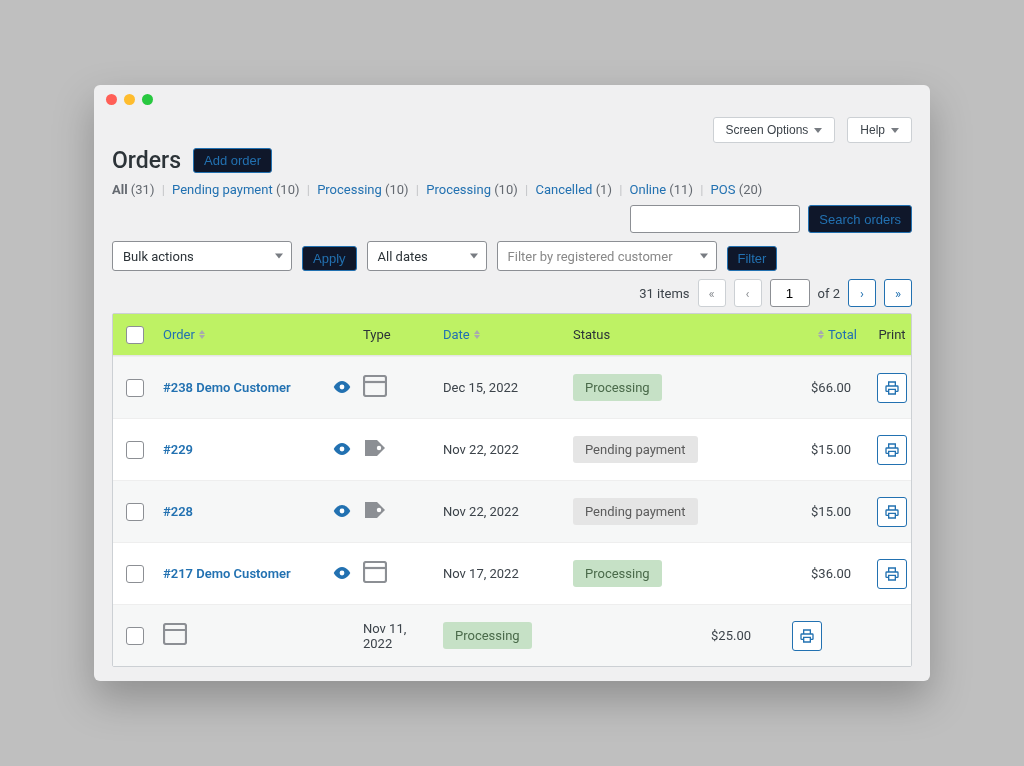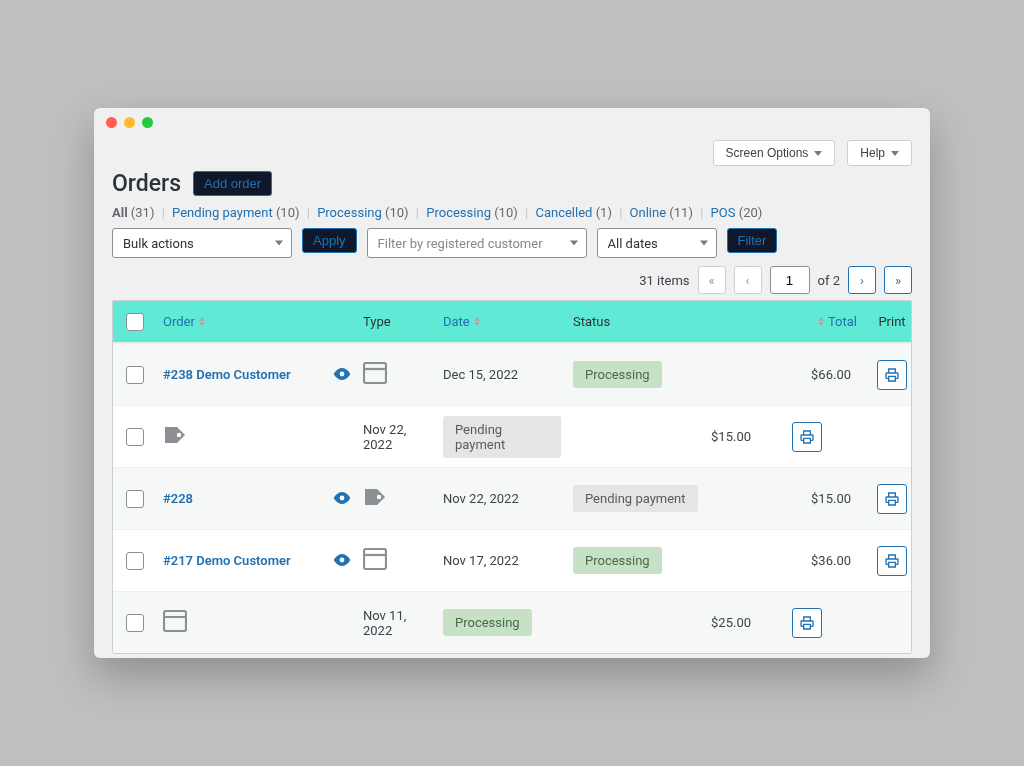--- a/index.html
+++ b/index.html
@@ -13,21 +13,21 @@
     justify-content: center;
     min-height: 766px;
     width: 1024px;
   }
   .window {
     width: 836px;
     background: #f0f0f1;
     border-radius: 6px;
     box-shadow: 0 18px 40px rgba(0,0,0,0.25);
     overflow: hidden;
-    padding-bottom: 4px;
+    padding-bottom: 14px;
   }
   .titlebar {
     height: 28px;
     display: flex;
     align-items: center;
     padding: 0 12px;
     gap: 7px;
   }
   .dot { width: 11px; height: 11px; border-radius: 50%; }
   .dot.red { background: #ff5f57; }
@@ -90,21 +90,21 @@
     border: 1px solid #8c8f94;
     border-radius: 3px;
     height: 28px;
     width: 170px;
     padding: 0 6px;
     font-size: 13px;
   }
 
   .controls-row {
     display: flex;
-    align-items: flex-start;
+    align-items: flex-end;
     gap: 10px;
     padding: 0 18px 8px 18px;
   }
   .select {
     position: relative;
     background: #fff;
     border: 1px solid #8c8f94;
     border-radius: 3px;
     height: 30px;
     display: inline-flex;
@@ -139,21 +139,21 @@
     margin: 0 18px;
     border:1px solid #ccd0d4;
     border-radius:2px;
     background:#fff;
   }
   .thead, .trow {
     display:grid;
     grid-template-columns: 44px 200px 80px 130px 190px 100px 70px;
     align-items:center;
   }
-  .thead { height:42px; border-bottom:1px solid #e5e5e5; font-size:13px; color:#2c3338; background:#5eead4; }
+  .thead { height:42px; border-bottom:1px solid #e5e5e5; font-size:13px; color:#2c3338; background:#bef264; }
   .thead .cell { padding:0 6px; display:flex; align-items:center; gap:4px; }
   .thead .sort { color:#2271b1; cursor:pointer; }
   .thead .total { justify-content:flex-end; padding-right:0; }
   .thead .print-h { justify-content:center; }
 
   .sort-icon { display:inline-flex; flex-direction:column; gap:1px; }
   .sort-icon .up,.sort-icon .down{ width:0;height:0;border-left:3px solid transparent;border-right:3px solid transparent; }
   .sort-icon .up{ border-bottom:4px solid #a7aaad; }
   .sort-icon .down{ border-top:4px solid #a7aaad; }
 
@@ -224,33 +224,37 @@
     <a>Cancelled</a>
     <span class="count">(1)</span>
     <span class="sep">|</span>
     <a>Online</a>
     <span class="count">(11)</span>
     <span class="sep">|</span>
     <a>POS</a>
     <span class="count">(20)</span>
   </div>
 
+  <div class="search-row">
+    <input class="search-input" style="">
+    <button class="btn-outline-blue">Search orders</button>
+  </div>
 
   <div class="controls-row">
     <div class="select wide">
       <span>Bulk actions</span>
         <span class="chev"></span>
     </div>
     <button class="btn-outline-blue">Apply</button>
+    <div class="select med">
+      <span>All dates</span>
+        <span class="chev"></span>
+    </div>
     <div class="select cust">
       <span>Filter by registered customer</span>
-        <span class="chev"></span>
-    </div>
-    <div class="select med">
-      <span>All dates</span>
         <span class="chev"></span>
     </div>
     <button class="btn-outline-blue">Filter</button>
   </div>
 
   <div class="pag-row">
     <span>31 items</span>
     <span class="pag-btn">«</span>
     <span class="pag-btn">‹</span>
     <input class="pag-input" value="1" style="">
@@ -313,20 +317,27 @@
               <svg width="16" height="16" viewBox="0 0 24 24">
                 <path fill="none" stroke="#2271b1" stroke-width="2" d="M7 8V3h10v5M7 17H4a1 1 0 01-1-1V10a1 1 0 011-1h16a1 1 0 011 1v6a1 1 0 01-1 1h-3M7 14h10v7H7z"></path>
               </svg>
             </span>
           </div>
         </div>
         <div class="trow">
           <div class="cell ck-cell">
             <span class="cbx"></span>
           </div>
+          <div class="cell order-cell">
+            <span class="order-link">#229</span>
+            <span class="eye"><svg width="18" height="12" viewBox="0 0 24 16">
+                <path d="M12 0C5 0 1 8 1 8s4 8 11 8 11-8 11-8S19 0 12 0z" fill="#2271b1"></path>
+                <circle cx="12" cy="8" r="3.2" fill="#fff"></circle>
+              </svg></span>
+          </div>
           <div class="cell"><svg class="type-icon" viewBox="0 0 24 22">
               <path d="M2 3 L14 3 L22 11 L14 19 L2 19 Z" fill="#8c8f94"></path>
               <circle cx="16" cy="11" r="2.2" fill="#fff"></circle>
             </svg></div>
           <div class="cell">Nov 22, 2022</div>
           <div class="cell"><span class="status-pill status-pending">Pending payment</span></div>
           <div class="cell total-cell">$15.00</div>
           <div class="cell print-cell">
             <span class="print-btn">
               <svg width="16" height="16" viewBox="0 0 24 24">

